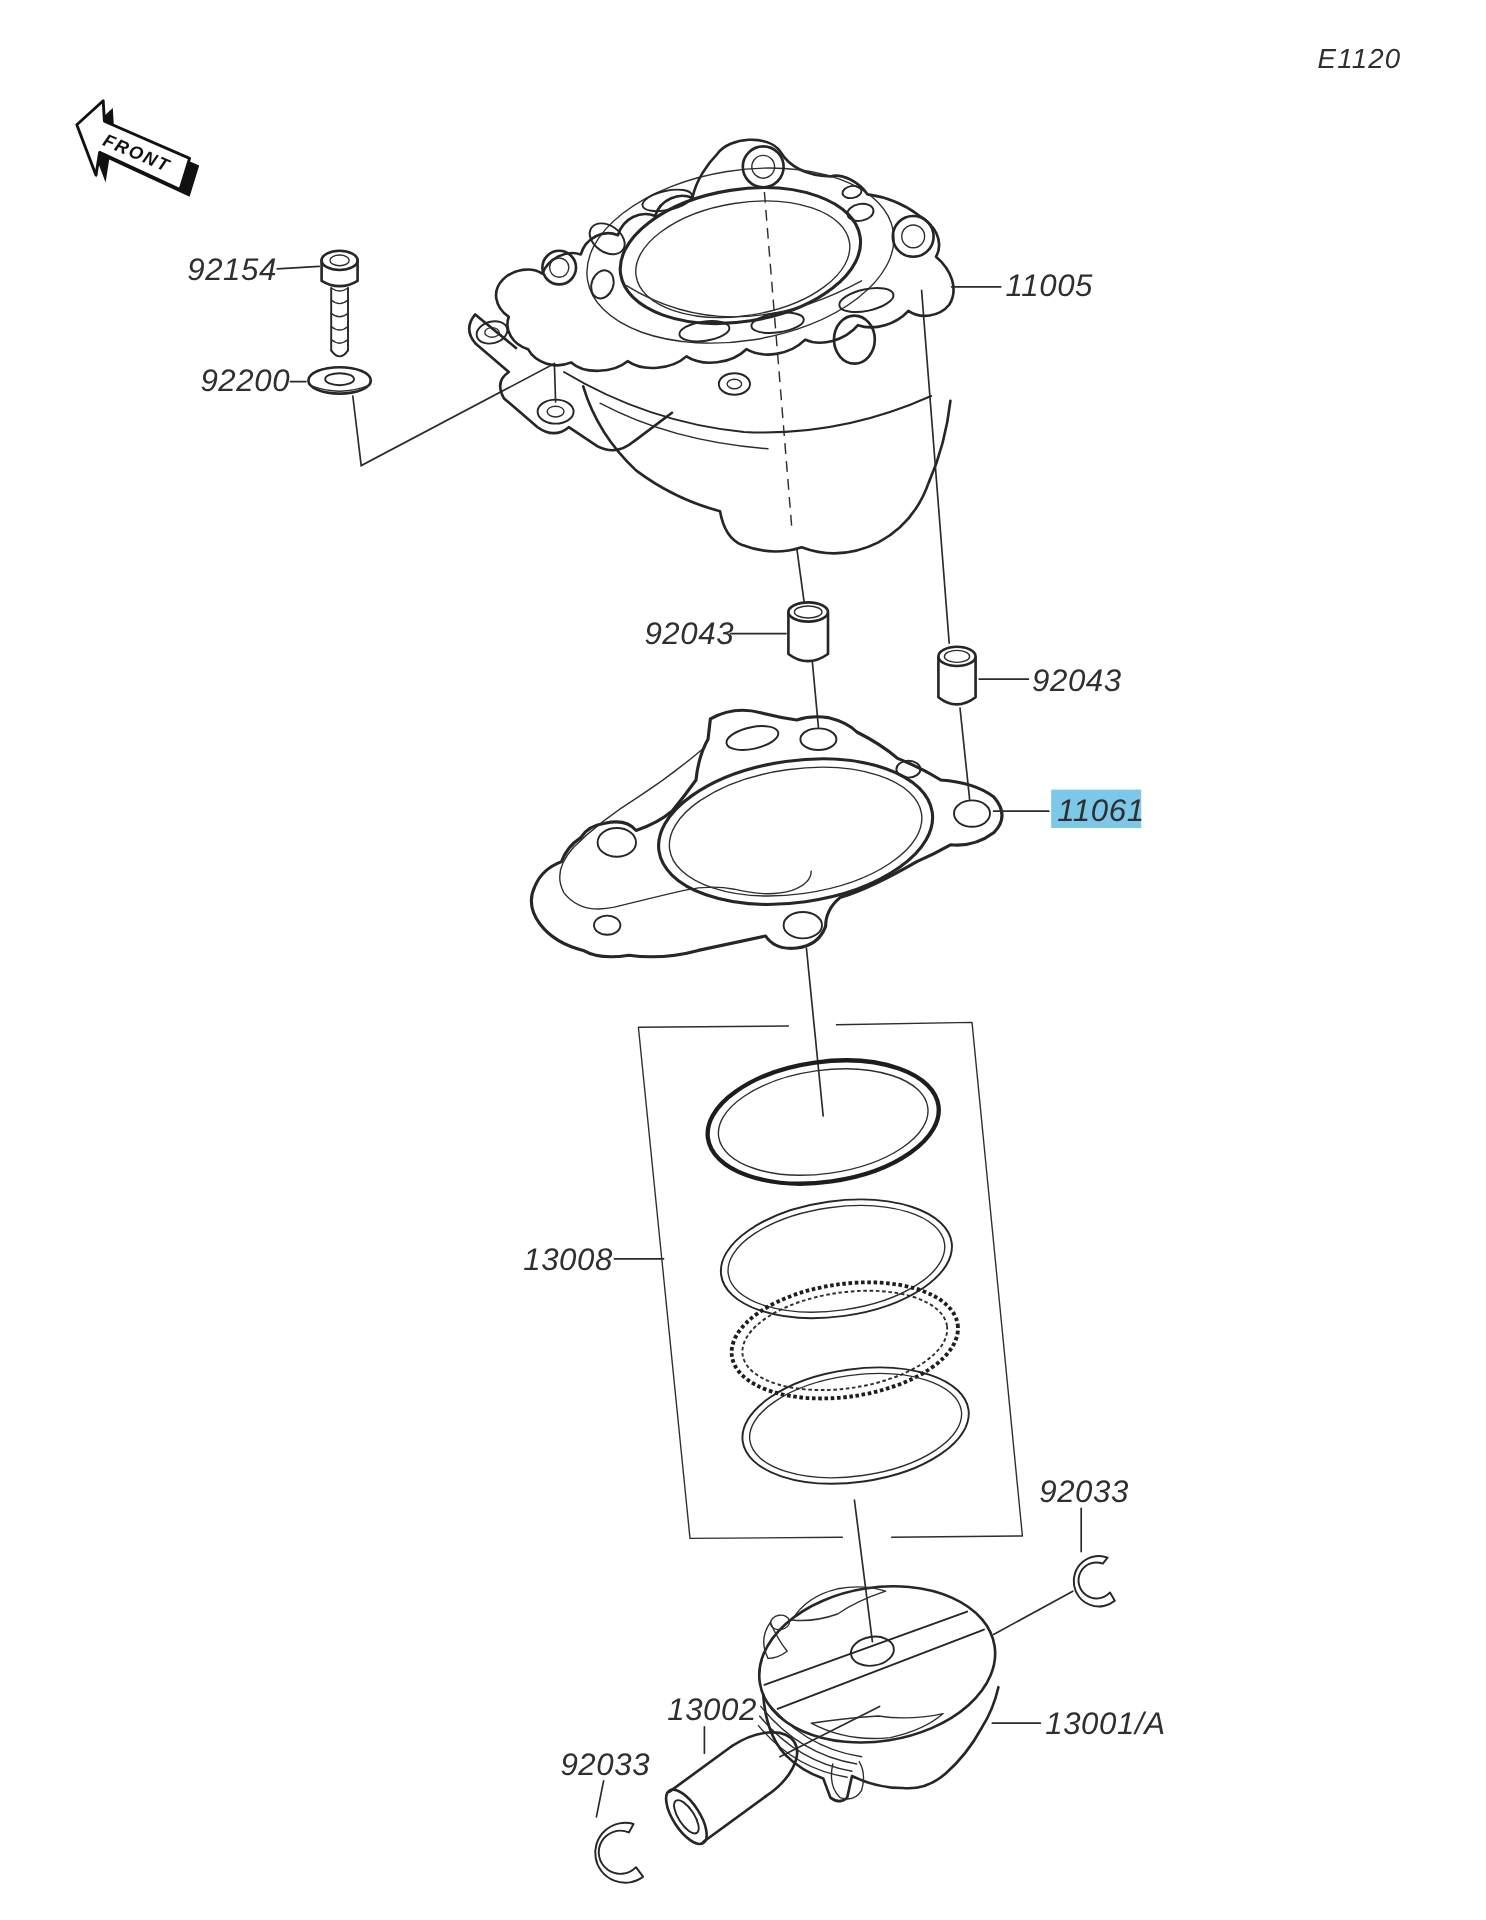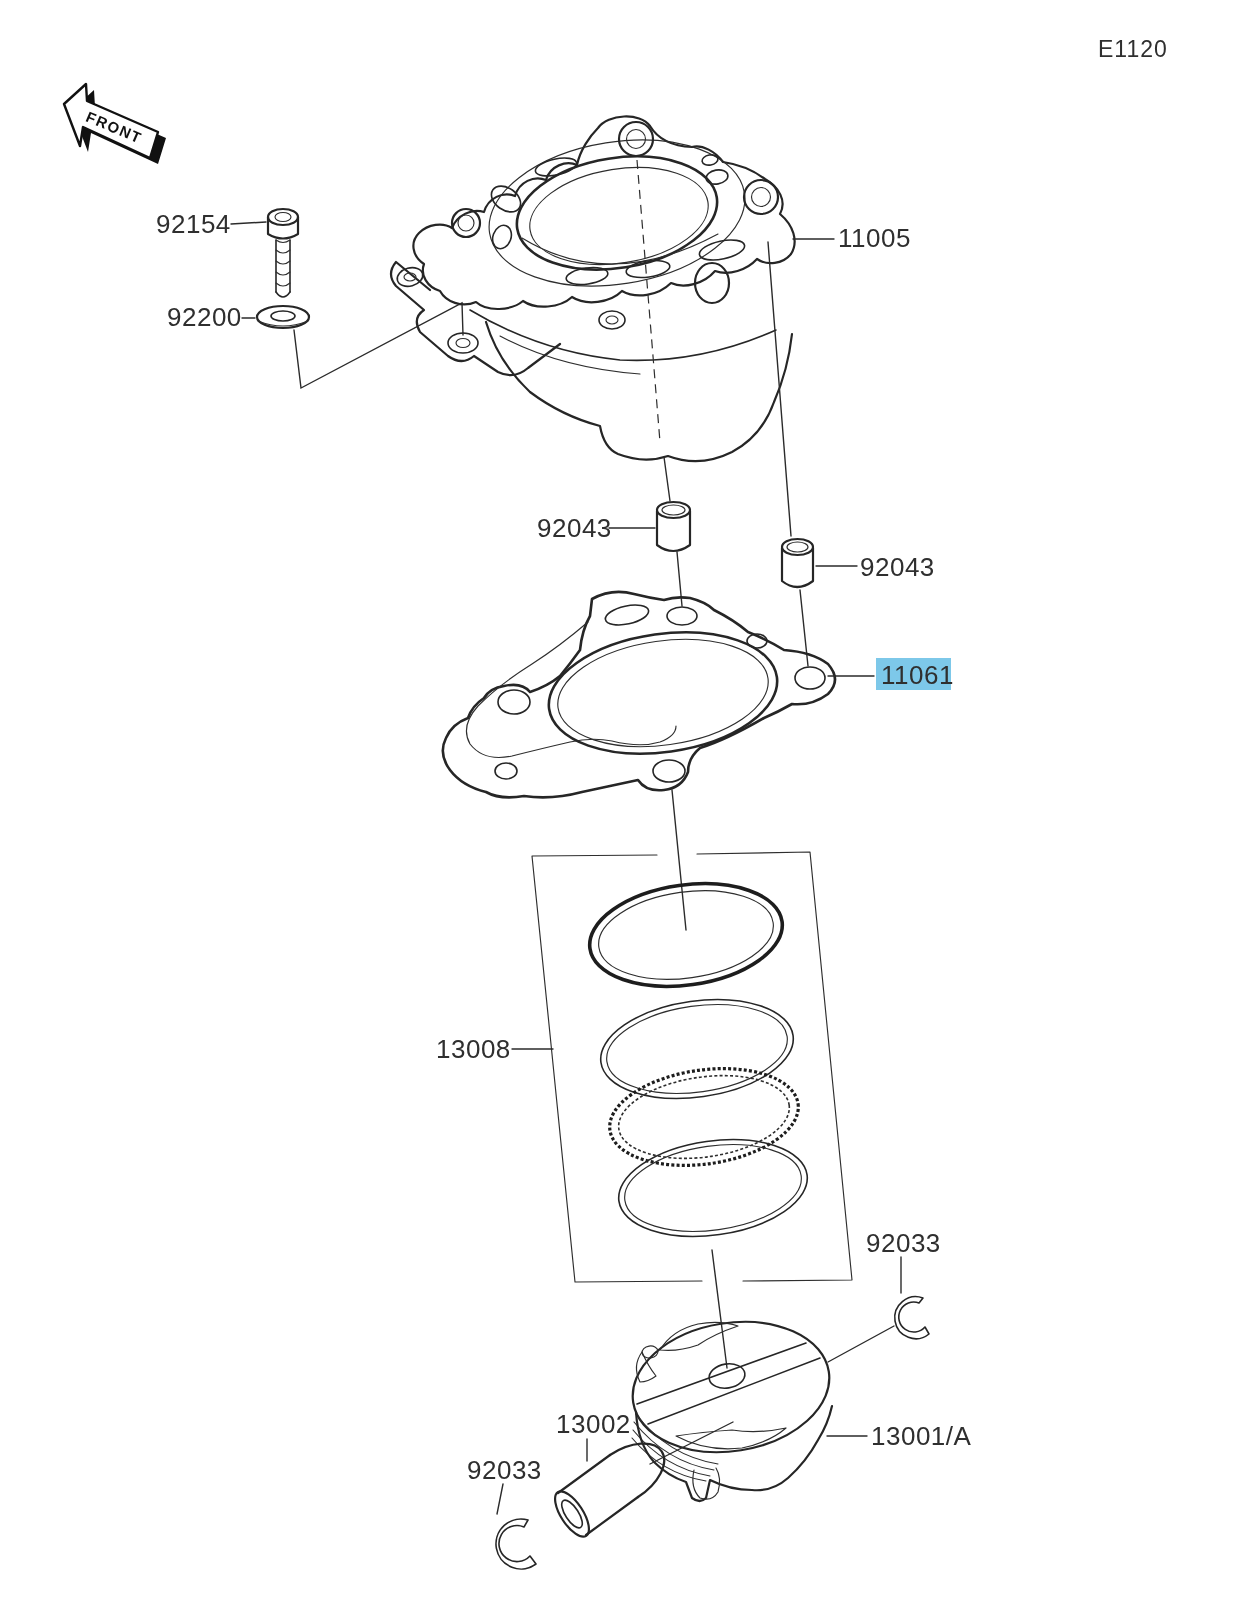--- a/index.html
+++ b/index.html
@@ -1,17 +1,17 @@
 <!DOCTYPE html>
 <html><head>
 <meta charset="utf-8">
 <style>
   html,body{margin:0;padding:0;background:#ffffff;}
   .stage{position:relative;width:1238px;height:1600px;background:#ffffff;overflow:hidden;
-         font-family:"Liberation Sans", sans-serif;}
+         font-family:"Liberation Sans", sans-serif;font-style:italic;}
   svg{position:absolute;left:0;top:0;}
   .ln   {fill:none;stroke:#262626;stroke-width:2.2;stroke-linecap:round;stroke-linejoin:round;}
   .thick{fill:none;stroke:#262626;stroke-width:2.6;stroke-linecap:round;stroke-linejoin:round;}
   .med  {fill:none;stroke:#262626;stroke-width:1.6;stroke-linecap:round;stroke-linejoin:round;}
   .thin {fill:none;stroke:#2e2e2e;stroke-width:1.15;stroke-linecap:round;stroke-linejoin:round;}
   .leader{fill:none;stroke:#2b2b2b;stroke-width:1.4;stroke-linecap:round;}
   .dash {fill:none;stroke:#2e2e2e;stroke-width:1.2;stroke-dasharray:9 6;}
   .lbl  {font-family:"Liberation Sans", sans-serif;font-size:26px;fill:#2f2f2f;letter-spacing:.5px;}
   .code {font-family:"Liberation Sans", sans-serif;font-size:23px;fill:#2f2f2f;letter-spacing:1px;}
   .frnt {font-family:"Liberation Sans", sans-serif;font-size:15px;font-weight:bold;fill:#111;letter-spacing:1.5px;}

